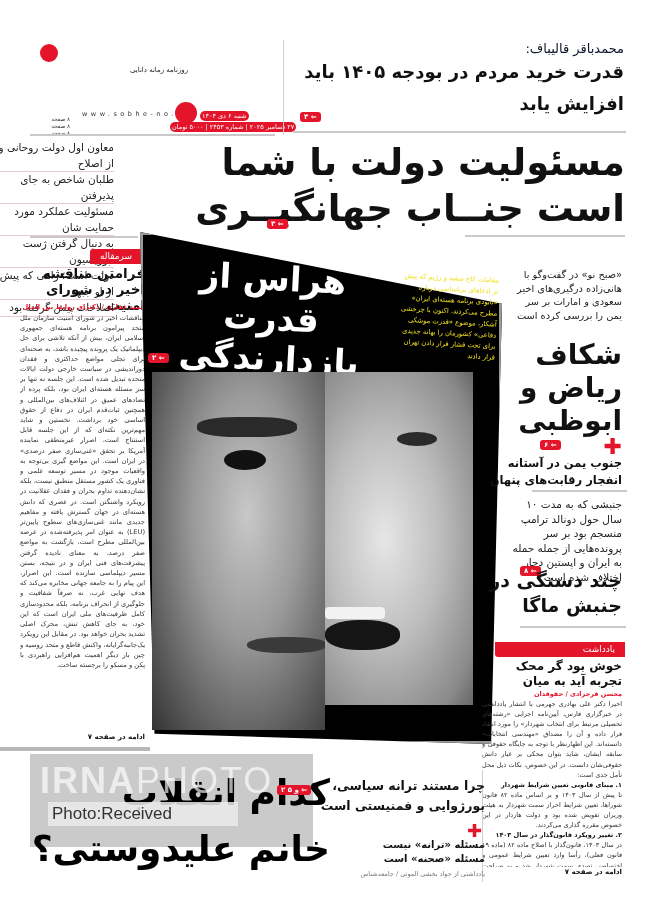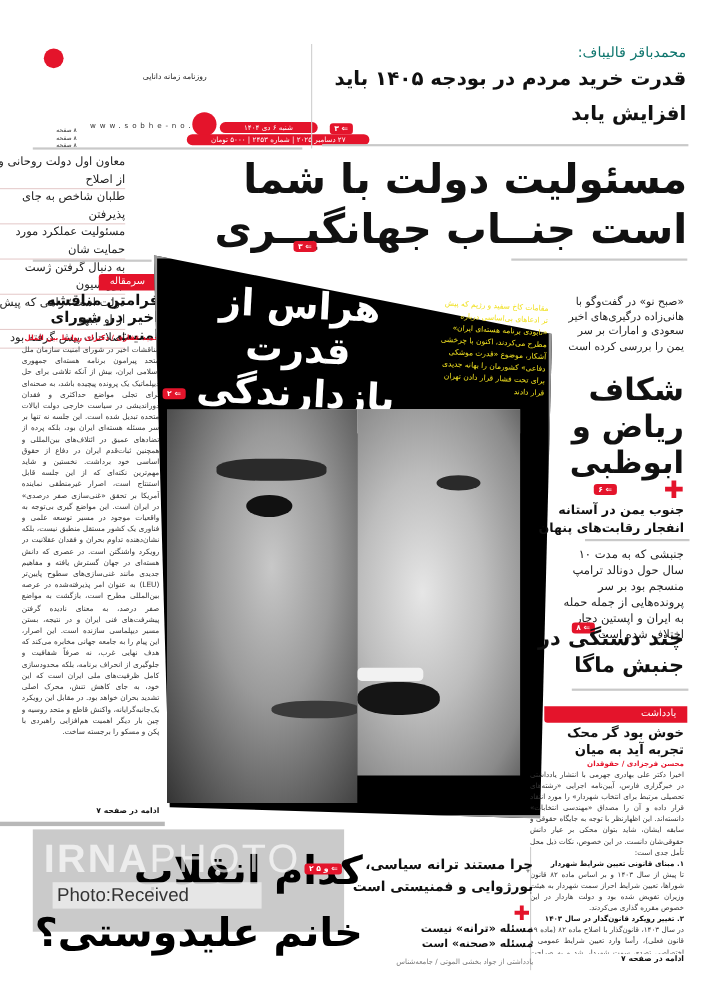--- a/index.html
+++ b/index.html
@@ -9,24 +9,24 @@
   .hr { position: absolute; height: 2px; background: #c9c9c9; }
 
   
   .logo { left: 30px; top: 38px; width: 240px; height: 80px; direction: ltr; }
   .logo-word { position: absolute; right: 8px; top: 4px; font-family: "DejaVu Serif", serif; font-size: 64px; font-weight: bold; color: #000; letter-spacing: -4px; line-height: 1; }
   .logo-dot1 { position: absolute; left: 10px; top: 6px; width: 18px; height: 18px; border-radius: 50%; background: #e4142b; }
   .logo-dot2 { position: absolute; left: 145px; top: 64px; width: 22px; height: 22px; border-radius: 50%; background: #e4142b; }
   .tagline { position: absolute; left: 100px; top: 28px; font-size: 7px; color: #222; direction: rtl; }
   .url { position: absolute; left: 52px; top: 72px; font-size: 6.5px; letter-spacing: 3.5px; color: #333; direction: ltr; }
   .pages-info { position: absolute; left: 0px; top: 78px; font-size: 5.5px; line-height: 7px; color: #333; width: 40px; direction: rtl; }
-  .date-badge { position: absolute; background: #e4142b; color: #fff; border-radius: 6px; font-size: 6.5px; padding: 1px 22px; white-space: nowrap; }
+  .date-badge { position: absolute; background: #e4142b; color: #fff; border-radius: 6px; font-size: 6.5px; padding: 1px 2px; white-space: nowrap; }
 
   
-  .qalibaf-kicker { right: 26px; top: 41px; font-size: 13px; color: #0f766e; }
+  .qalibaf-kicker { right: 26px; top: 41px; font-size: 13px; color: #0f172a; }
   .qalibaf-title { right: 26px; top: 56px; width: 340px; font-size: 18px; font-weight: bold; line-height: 32px; text-align: right; }
   .page-badge { position: absolute; background: #e4142b; color: #fff; font-size: 7px; font-weight: bold; border-radius: 3px; padding: 0 4px; height: 10px; line-height: 10px; direction: ltr; white-space: nowrap; }
 
   .main-title { right: 25px; top: 140px; width: 490px; font-size: 37px; font-weight: bold; line-height: 46px; text-align: right; letter-spacing: -1px; }
 
   .lead-text { right: 536px; left: 30px; top: 140px; font-size: 10.5px; line-height: 15.5px; text-align: right; color: #222; }
   .lead-text p { border-bottom: 1px solid #e6cccc; }
 
   
   .ed-label { left: 90px; top: 249px; width: 52px; height: 15px; background: #e4142b; color: #fff; font-size: 9px; text-align: center; line-height: 15px; border-radius: 3px 0 0 0; }

